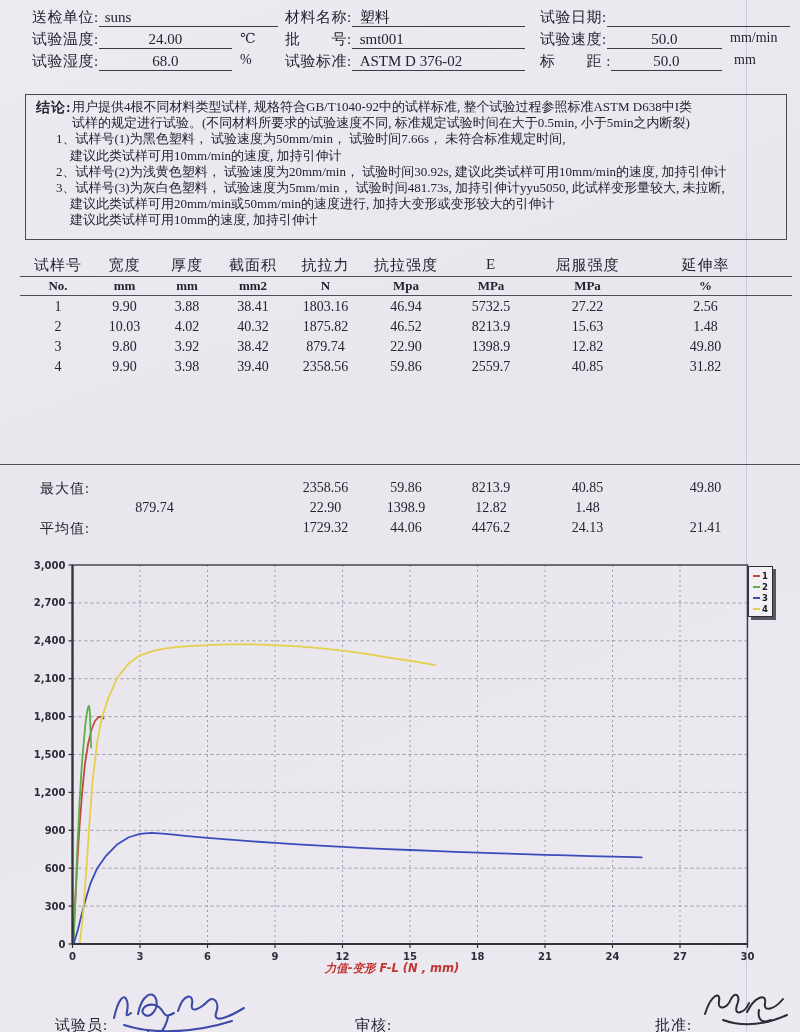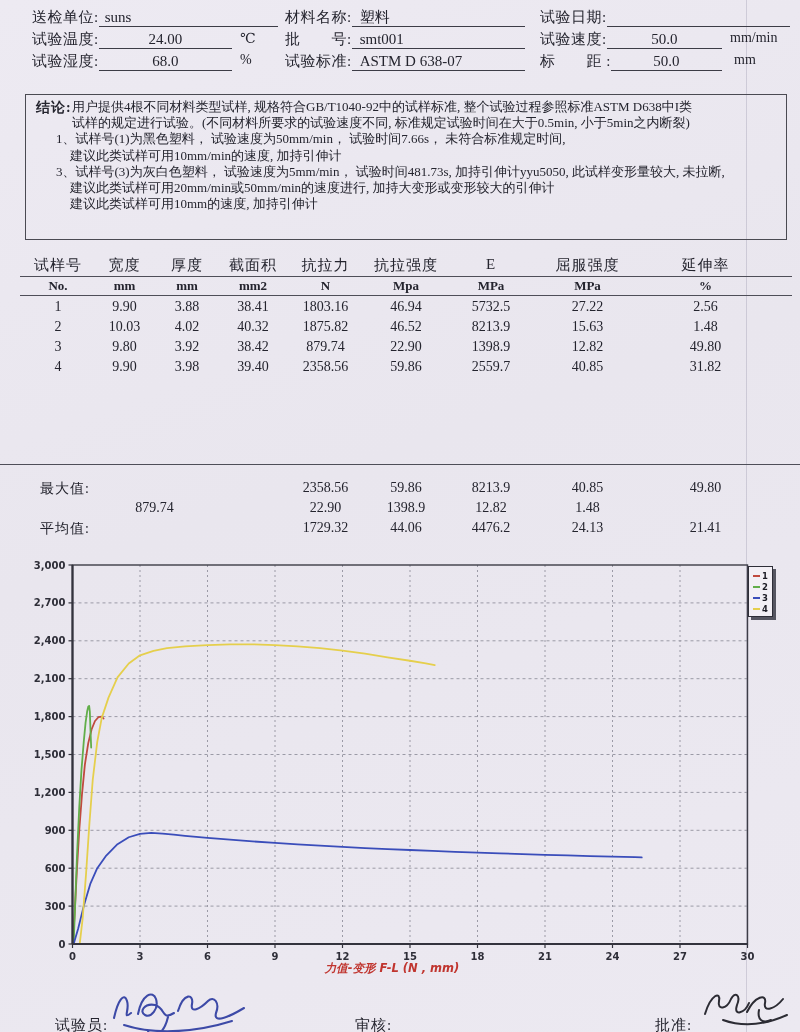--- a/index.html
+++ b/index.html
@@ -76,21 +76,21 @@
   <div class="hfield" style="left:285px;top:8px;width:240px">
     <span class="hlabel">材料名称:</span>
     <span class="hval" style="text-align:left;padding-left:8px">塑料</span>
   </div>
   <div class="hfield" style="left:285px;top:30px;width:240px">
     <span class="hlabel">批　　号:</span>
     <span class="hval" style="text-align:left;padding-left:8px">smt001</span>
   </div>
   <div class="hfield" style="left:285px;top:52px;width:240px">
     <span class="hlabel">试验标准:</span>
-    <span class="hval" style="text-align:left;padding-left:8px">ASTM D 638-07</span>
+    <span class="hval" style="text-align:left;padding-left:8px">ASTM D 376-02</span>
   </div>
 
   <div class="hfield" style="left:540px;top:8px;width:250px">
     <span class="hlabel">试验日期:</span>
     <span class="hval"></span>
   </div>
   <div class="hfield" style="left:540px;top:30px;width:182px">
     <span class="hlabel">试验速度:</span>
     <span class="hval">50.0</span>
   </div>
@@ -105,20 +105,21 @@
     <span class="hunit">mm</span>
   </div>
 
   <div class="conc-box">
     <div class="conc-label">结论:</div>
     <div class="conc-lines">
       <div class="cl-para">用户提供4根不同材料类型试样, 规格符合GB/T1040-92中的试样标准, 整个试验过程参照标准ASTM D638中I类</div>
       <div class="cl-para">试样的规定进行试验。(不同材料所要求的试验速度不同, 标准规定试验时间在大于0.5min, 小于5min之内断裂)</div>
       <div class="cl-item">1、试样号(1)为黑色塑料， 试验速度为50mm/min， 试验时间7.66s， 未符合标准规定时间,</div>
       <div class="cl-cont">建议此类试样可用10mm/min的速度, 加持引伸计</div>
+      <div class="cl-item">2、试样号(2)为浅黄色塑料， 试验速度为20mm/min， 试验时间30.92s, 建议此类试样可用10mm/min的速度, 加持引伸计</div>
       <div class="cl-item">3、试样号(3)为灰白色塑料， 试验速度为5mm/min， 试验时间481.73s, 加持引伸计yyu5050, 此试样变形量较大, 未拉断,</div>
       <div class="cl-cont">建议此类试样可用20mm/min或50mm/min的速度进行, 加持大变形或变形较大的引伸计</div>
       <div class="cl-cont">建议此类试样可用10mm的速度, 加持引伸计</div>
     </div>
   </div>
 
   <div class="trow thead" style="top:256px">
     <span>试样号</span>
     <span>宽度</span>
     <span>厚度</span>

